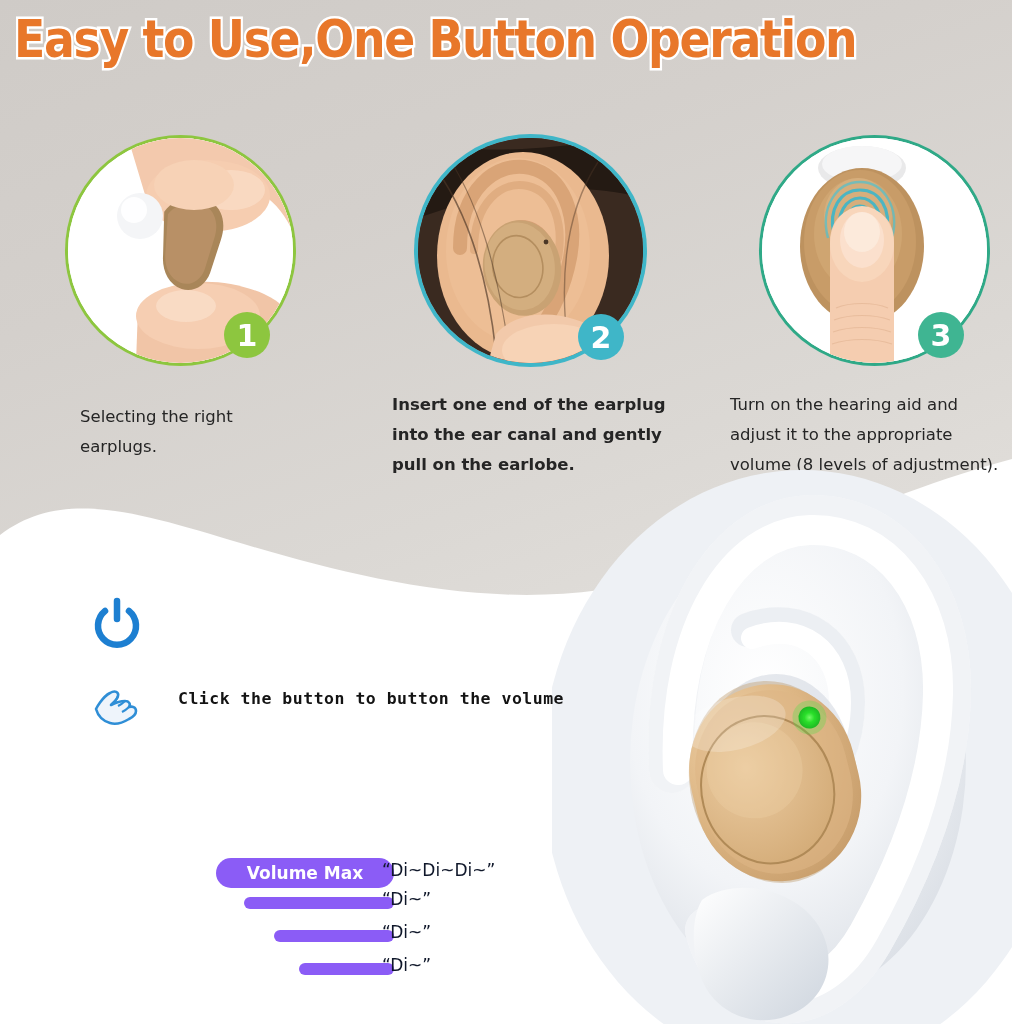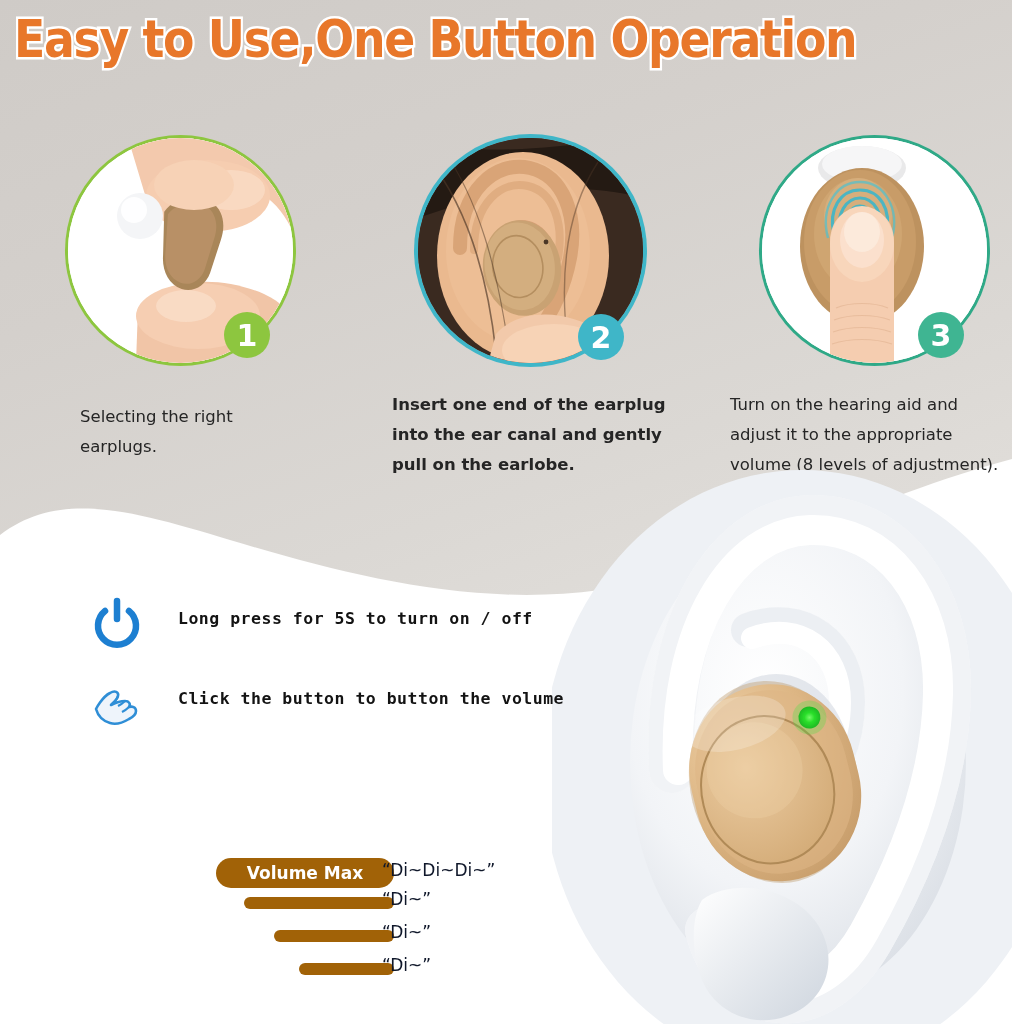--- a/index.html
+++ b/index.html
@@ -86,21 +86,21 @@
     font-family:"DejaVu Sans Mono", monospace;
     font-size:16.5px;font-weight:bold;color:#131313;
     letter-spacing:0.5px;white-space:nowrap;
   }
 
   
   .volumes{position:absolute;left:170px;top:858px;width:420px;}
   .vrow{position:relative;height:33px;}
   .vbar{
     position:absolute;right:196px;
-    background:#a16207;border-radius:20px;
+    background:#8b5cf6;border-radius:20px;
   }
   .vbar.max{
     top:0;height:30px;width:178px;
     display:flex;align-items:center;justify-content:center;
     color:#fff;font-size:17px;font-weight:bold;
     font-family:"DejaVu Sans", sans-serif;
   }
   .vbar.l2{top:6px;height:12px;width:150px;}
   .vbar.l3{top:6px;height:12px;width:120px;}
   .vbar.l4{top:6px;height:12px;width:95px;}
@@ -318,21 +318,20 @@
 
   <div class="features">
 
     <div class="feature">
       <div class="feat-icon">
         <svg width="58" height="58" viewBox="0 0 58 58">
           <path d="M17,16 A19,19 0 1,0 41,16" fill="none" stroke="#1d7fd1" stroke-width="6.5" stroke-linecap="round"></path>
           <line x1="29" y1="6" x2="29" y2="24" stroke="#1d7fd1" stroke-width="6.5" stroke-linecap="round"></line>
         </svg>
       </div>
-      <div class="feat-text">Long press for 5S to turn on / off</div>
     </div>
 
     <div class="feature">
       <div class="feat-icon">
         <svg width="58" height="58" viewBox="0 0 58 58">
           <path d="M8,34 C8,34 14,22 22,18 C27,15 31,17 30,21 C29,25 25,28 23,30
                    C27,28 33,26 37,26 C41,26 43,29 41,32
                    C44,31 48,32 48,36 C48,39 45,42 41,44
                    C36,47 28,50 22,48 C15,46 10,41 8,34 Z" fill="#eef4fb" stroke="#2f8ed6" stroke-width="2.6" stroke-linejoin="round"></path>
           <path d="M30,21 C29,25 25,28 23,30" fill="none" stroke="#2f8ed6" stroke-width="2.2"></path>

